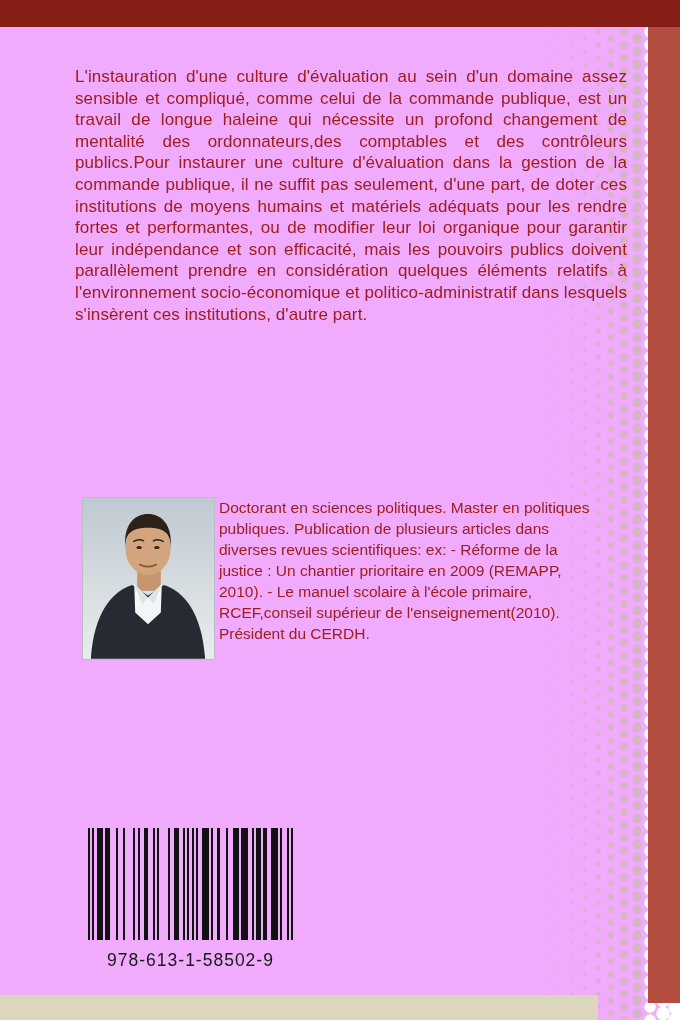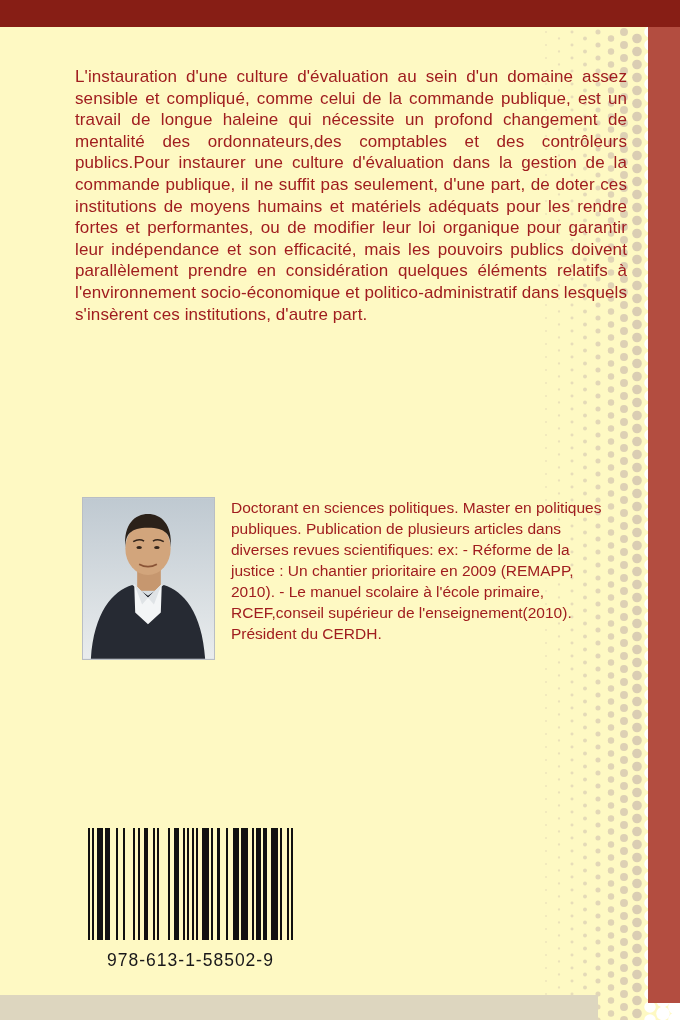--- a/index.html
+++ b/index.html
@@ -5,21 +5,21 @@
   html, body {
     margin: 0;
     padding: 0;
     background: #ffffff;
     font-family: "Liberation Sans", sans-serif;
   }
   .cover {
     position: relative;
     width: 680px;
     height: 1020px;
-    background: #fef9c3;
+    background: #f0abfc;
     overflow: hidden;
   }
   .top-bar {
     position: absolute;
     top: 0; left: 0;
     width: 680px; height: 27px;
     background: var(--top-bar, #871e15);
   }
   .halftone {
     position: absolute;
@@ -42,21 +42,21 @@
     line-height: 21.6px;
     text-align: justify;
     color: var(--text-maroon, #a01d1f);
     letter-spacing: 0.1px;
   }
   .author-row {
     position: absolute;
     left: 82px; top: 497px;
     width: 522px;
     display: flex;
-    gap: 16px;
+    gap: 4px;
     align-items: flex-start;
   }
   .author-photo {
     flex: 0 0 133px;
     width: 133px; height: 163px;
     border: 1px solid #b9bec4;
     box-sizing: border-box;
     overflow: hidden;
     background: #cdd5dc;
   }

